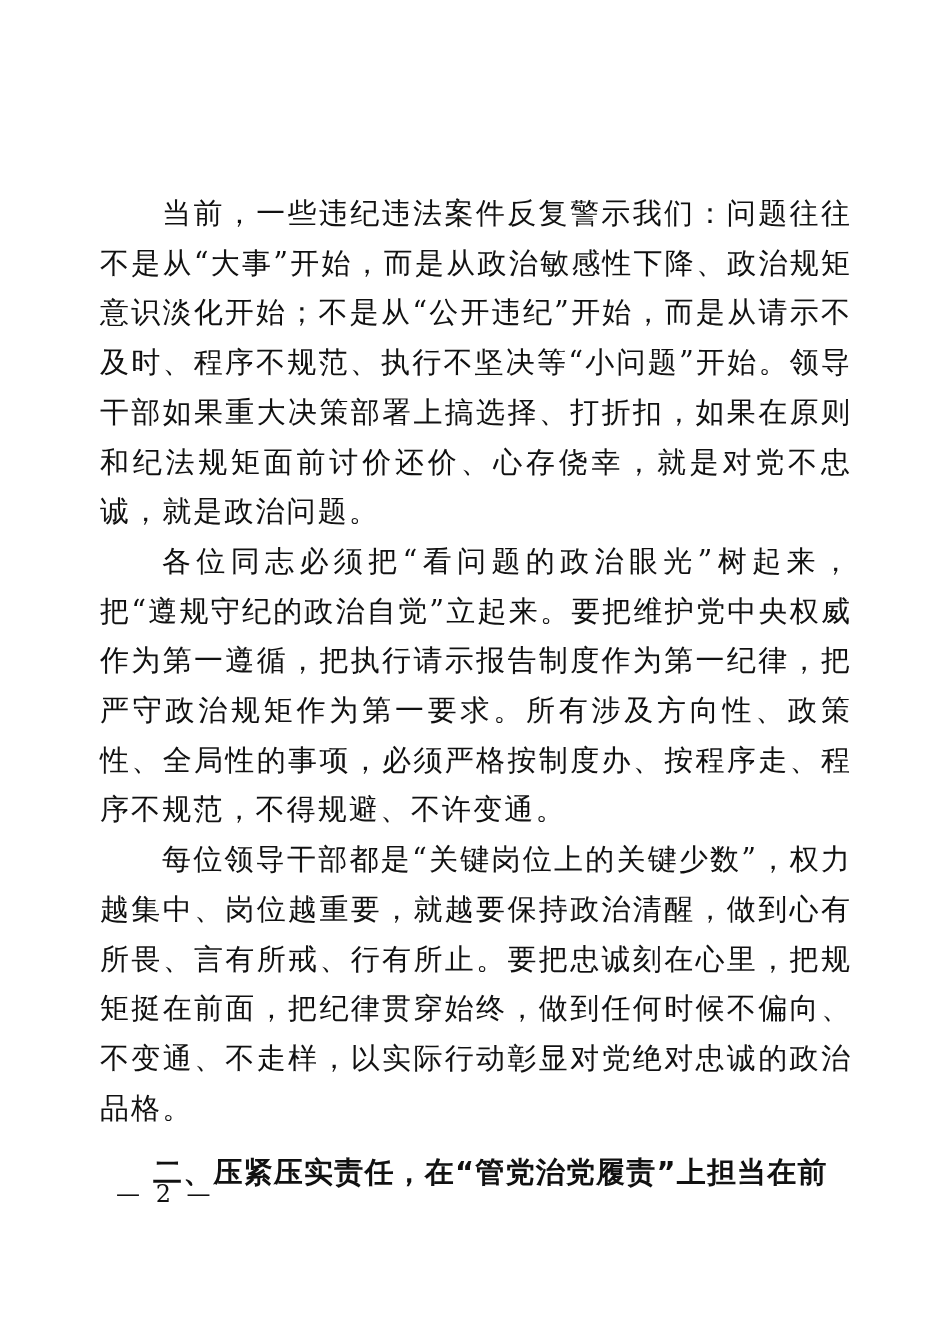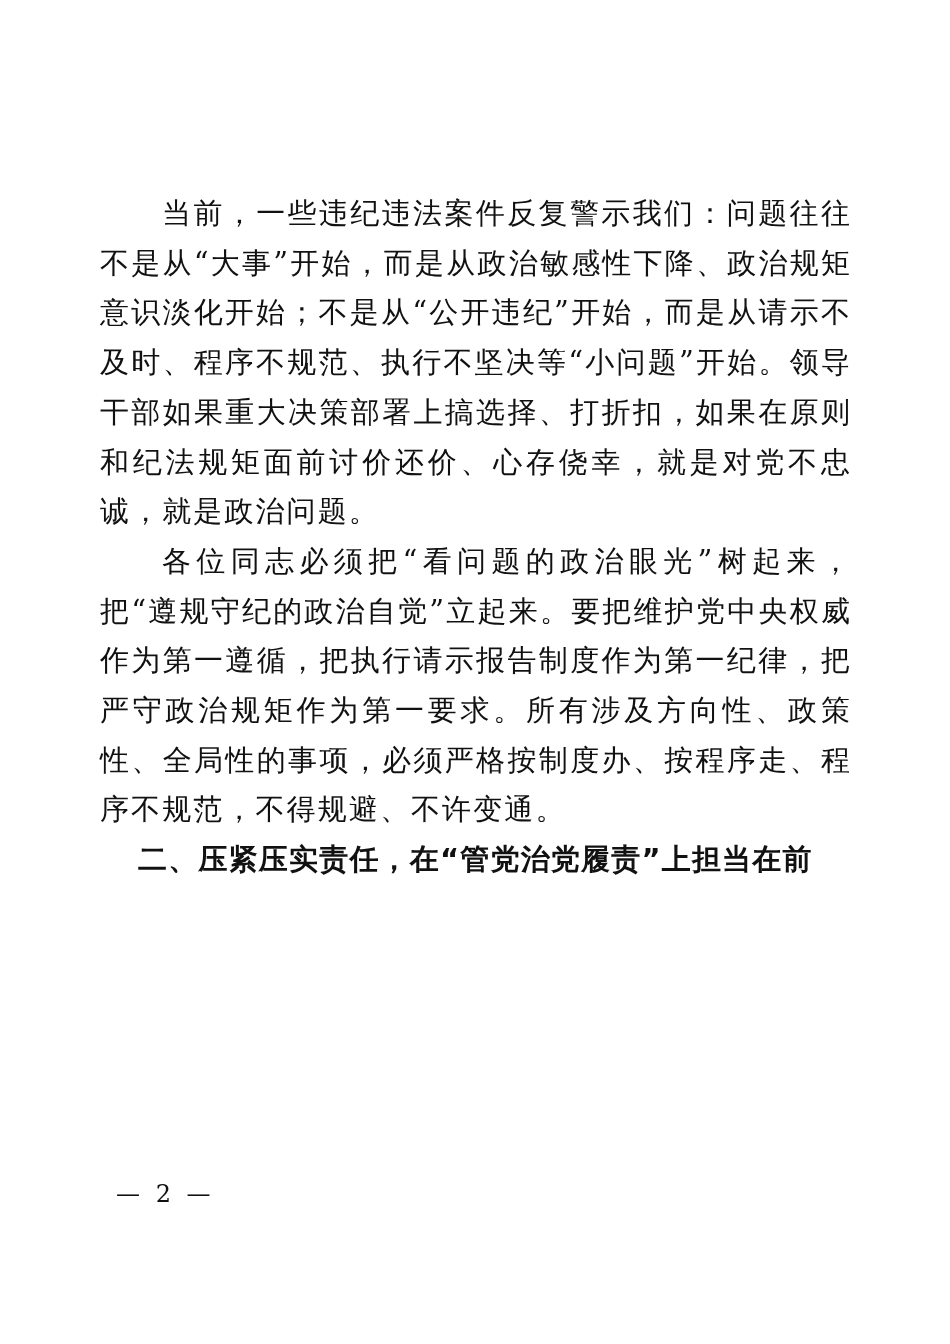--- a/index.html
+++ b/index.html
@@ -6,33 +6,34 @@
   body { width: 950px; height: 1344px; position: relative; overflow: hidden; }
   .page { position: absolute; left: 0; top: 0; width: 950px; height: 1112px; background: #fff; }
   .body-text {
     position: absolute; left: 100px; top: 189px; width: 752px;
     font-family: "DejaVu Serif", "Liberation Serif", serif;
     font-size: 29px; line-height: 49.7px; color: #111;
     letter-spacing: 2.1px;
   }
   .para { margin: 0; text-indent: 62px; text-align: justify; text-align-last: left; }
   .heading {
-    margin: 0; text-indent: 38px;
+    margin: 15px; text-indent: 38px;
     font-family: "DejaVu Sans", "Liberation Sans", sans-serif;
     font-weight: bold; font-size: 29px; letter-spacing: 1.2px; color: #111;
   }
   .page-number {
     position: absolute; left: 116px; top: 1180px;
     font-family: "DejaVu Serif", "Liberation Serif", serif;
     font-size: 24px; color: #111; letter-spacing: 4px;
   }
 </style>
 </head>
 <body>
 
 <div class="page">
   <div class="body-text">
     <p class="para">当前，一些违纪违法案件反复警示我们：问题往往不是从“大事”开始，而是从政治敏感性下降、政治规矩意识淡化开始；不是从“公开违纪”开始，而是从请示不及时、程序不规范、执行不坚决等“小问题”开始。领导干部如果重大决策部署上搞选择、打折扣，如果在原则和纪法规矩面前讨价还价、心存侥幸，就是对党不忠诚，就是政治问题。</p>
     <p class="para">各位同志必须把“看问题的政治眼光”树起来，把“遵规守纪的政治自觉”立起来。要把维护党中央权威作为第一遵循，把执行请示报告制度作为第一纪律，把严守政治规矩作为第一要求。所有涉及方向性、政策性、全局性的事项，必须严格按制度办、按程序走、程序不规范，不得规避、不许变通。</p>
+    <p class="para">每位领导干部都是“关键岗位上的关键少数”，权力越集中、岗位越重要，就越要保持政治清醒，做到心有所畏、言有所戒、行有所止。要把忠诚刻在心里，把规矩挺在前面，把纪律贯穿始终，做到任何时候不偏向、不变通、不走样，以实际行动彰显对党绝对忠诚的政治品格。</p>
     <p class="heading">二、压紧压实责任，在“管党治党履责”上担当在前</p>
   </div>
   <div class="page-number">— 2 —</div>
 </div>
 
 </body></html>

